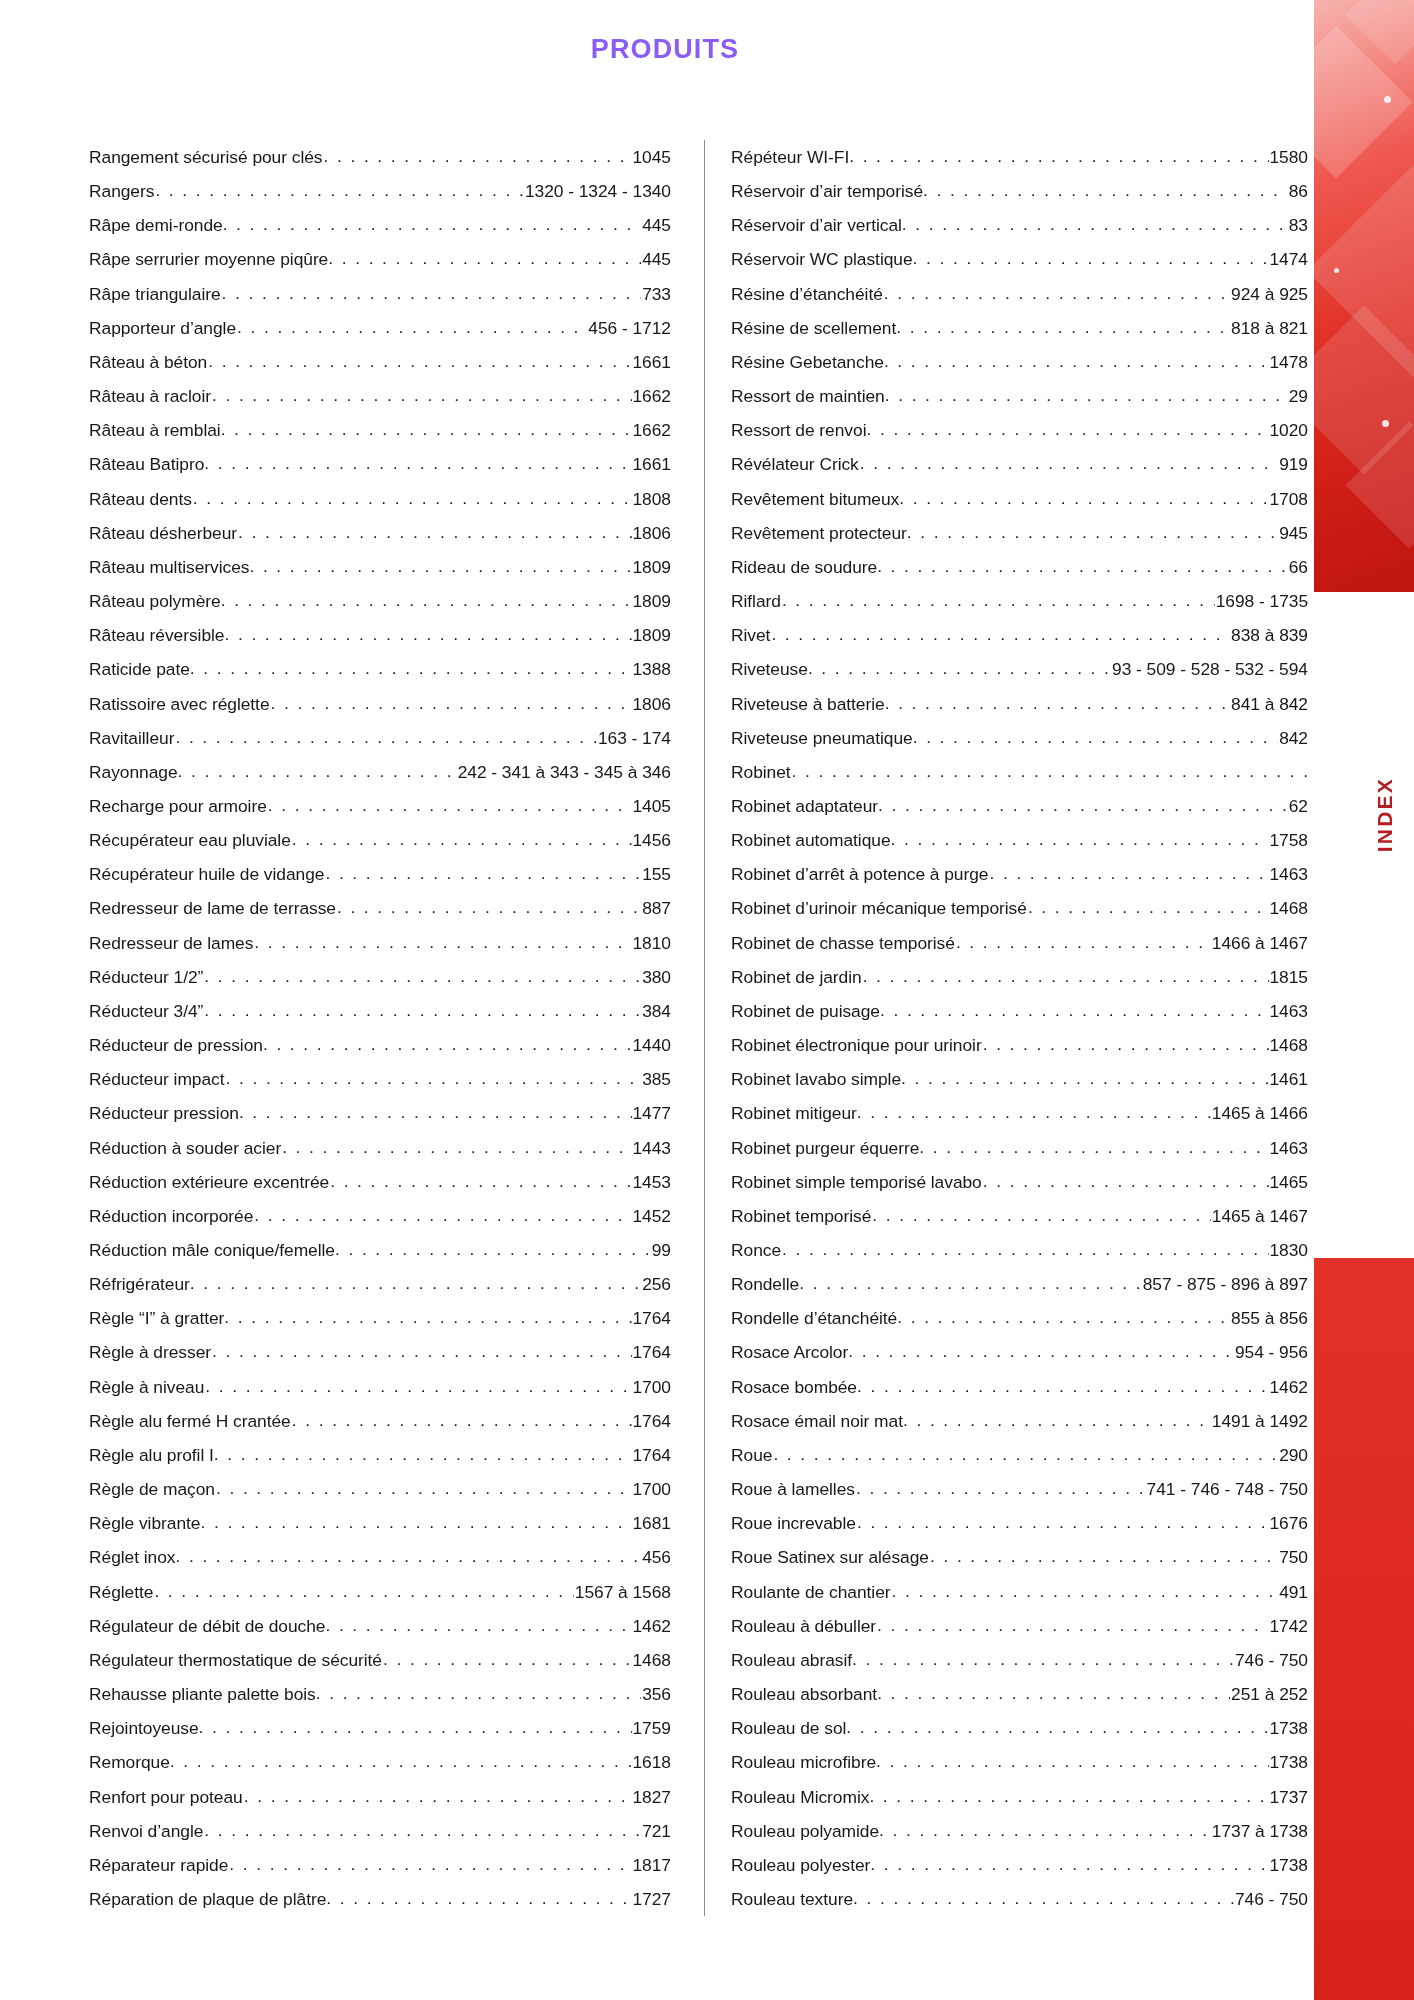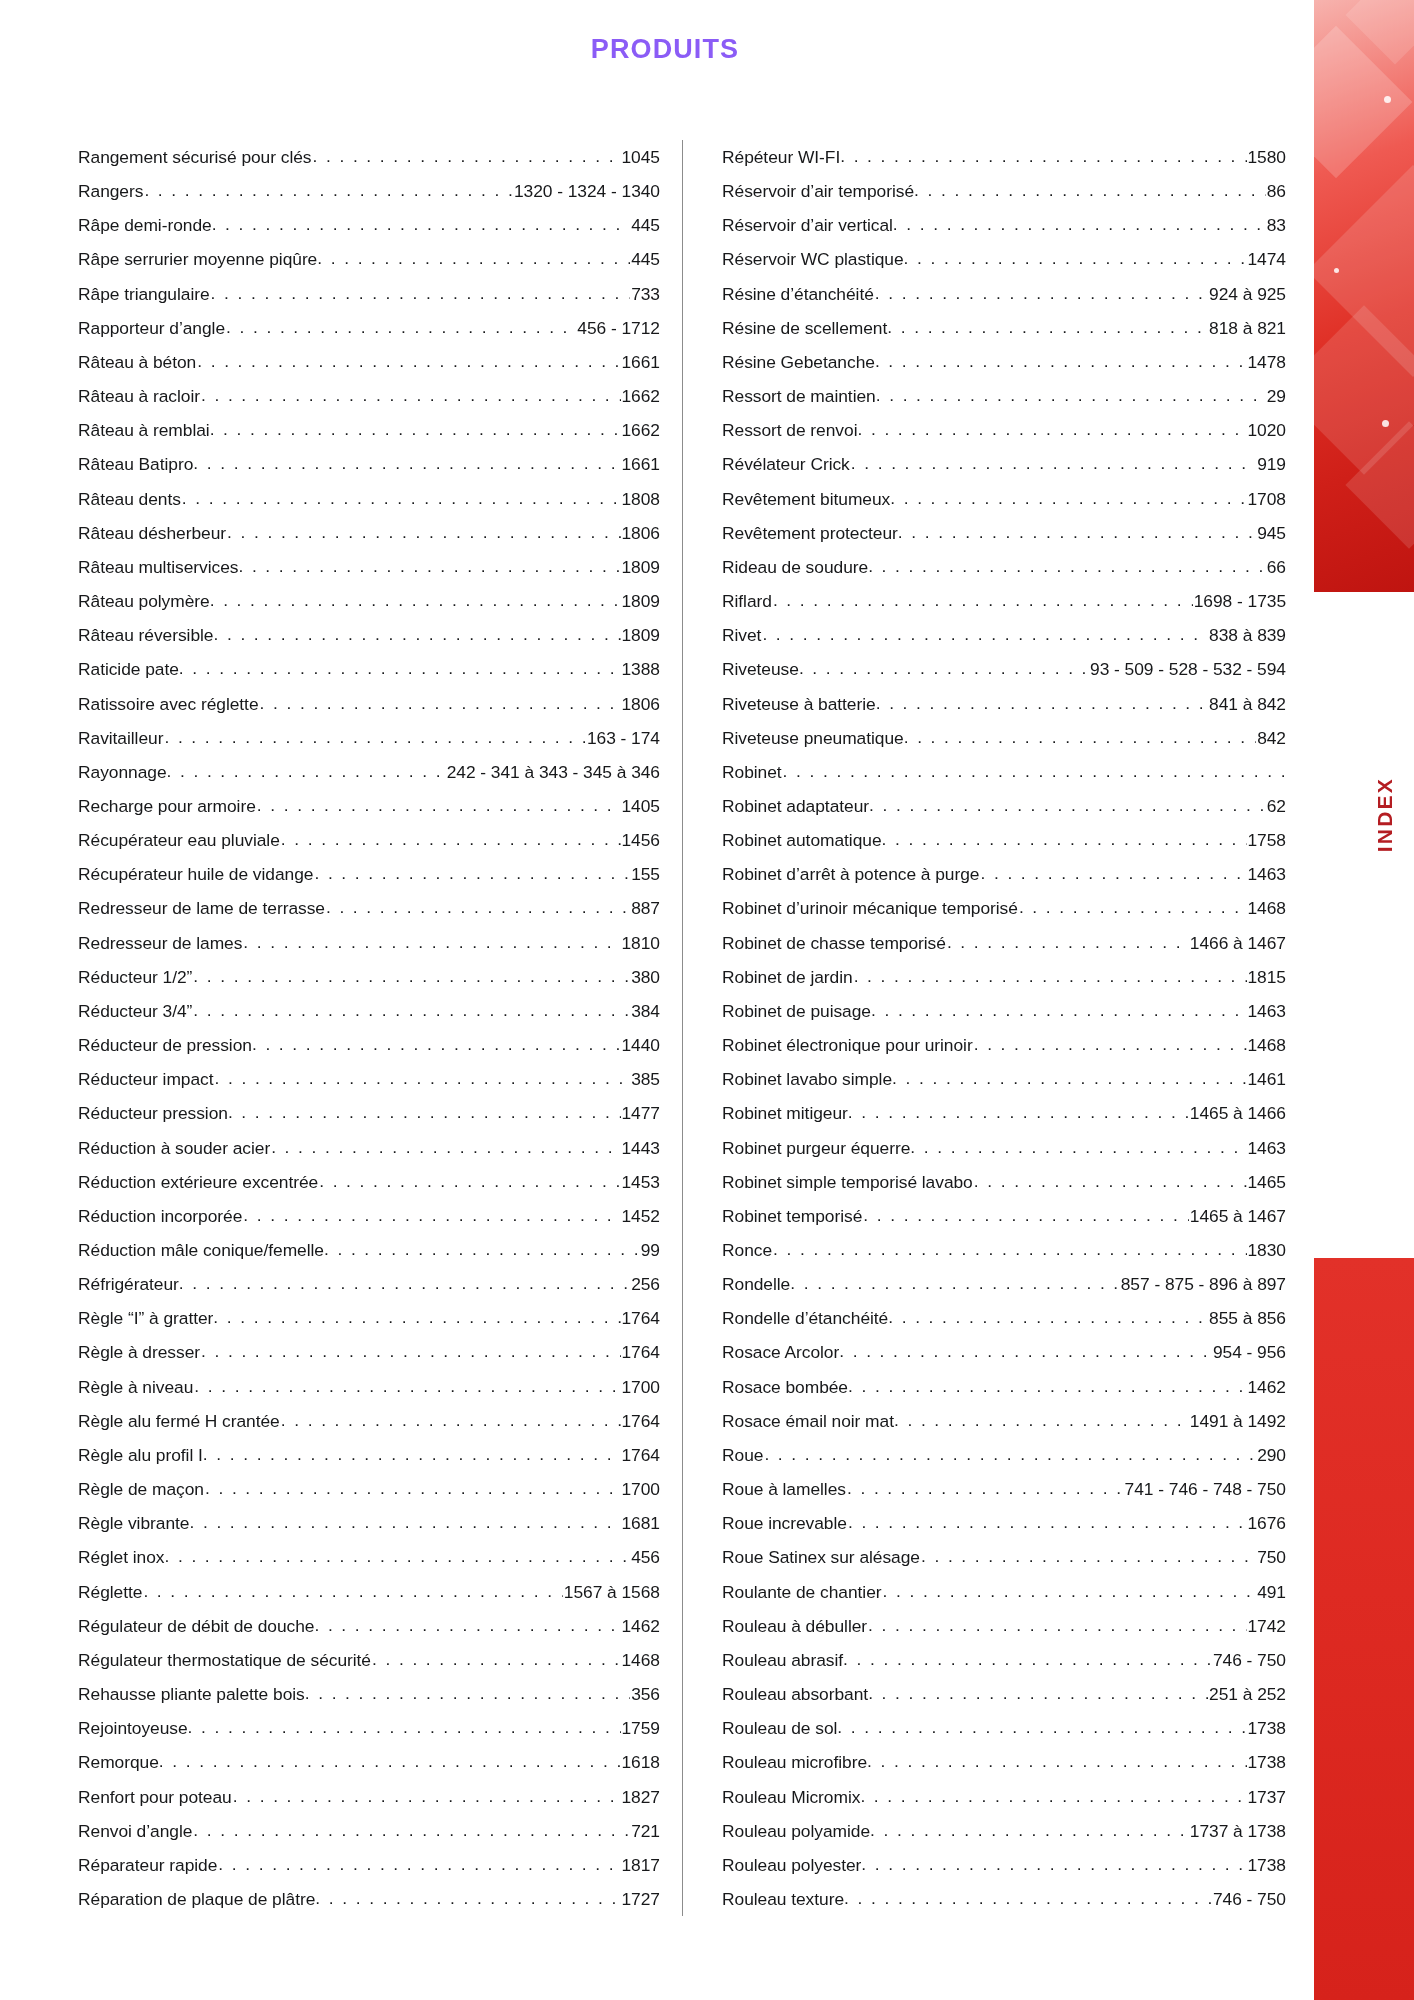--- a/index.html
+++ b/index.html
@@ -43,24 +43,25 @@
     position: absolute;
     left: 78px;
     top: 140px;
     width: 1208px;
     display: flex;
     gap: 0px;
   }
   .index-col {
     width: 604px;
     padding-right: 22px;
+    margin-left: 11px;
   }
   .index-col.col-right {
     padding-right: 0;
-    padding-left: 39px;
+    padding-left: 26px;
     border-left: 1.5px solid #8c8c8c;
   }
 
   .entry {
     display: flex;
     align-items: baseline;
     font-size: 17.4px;
     line-height: 34.15px;
     color: #17181a;
     white-space: nowrap;

